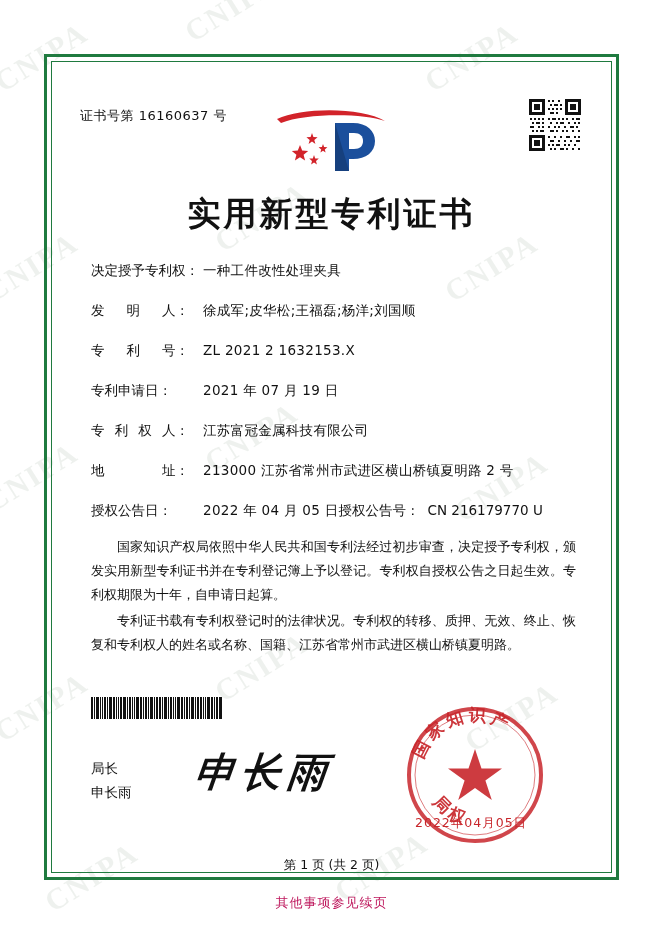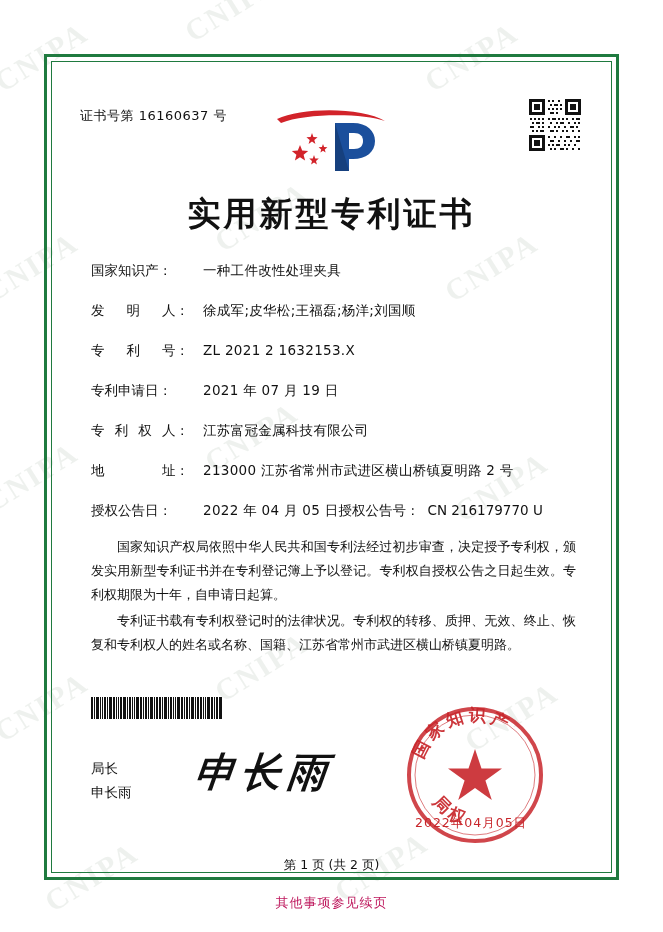--- a/index.html
+++ b/index.html
@@ -366,21 +366,21 @@
         <path d="M92 26 L97 26 C103 26, 106 29, 106 34 C106 39, 103 42, 97 42 L92 42 Z" fill="#ffffff"></path>
         <path d="M78 16 L92 64 L78 64 Z" fill="#16407e"></path>
       </svg>
     </div>
 
     <div class="title">实用新型专利证书</div>
 
     <div class="fields">
 
       <div class="row">
-        <div class="lbl">国家知识产：</div>
+        <div class="lbl">决定授予专利权：</div>
         <div class="val">一种工件改性处理夹具</div>
       </div>
 
       <div class="row">
         <div class="lbl spread">
           <span>发</span>
           <span>明</span>
           <span>人：</span>
         </div>
         <div class="val">徐成军;皮华松;王福磊;杨洋;刘国顺</div>

